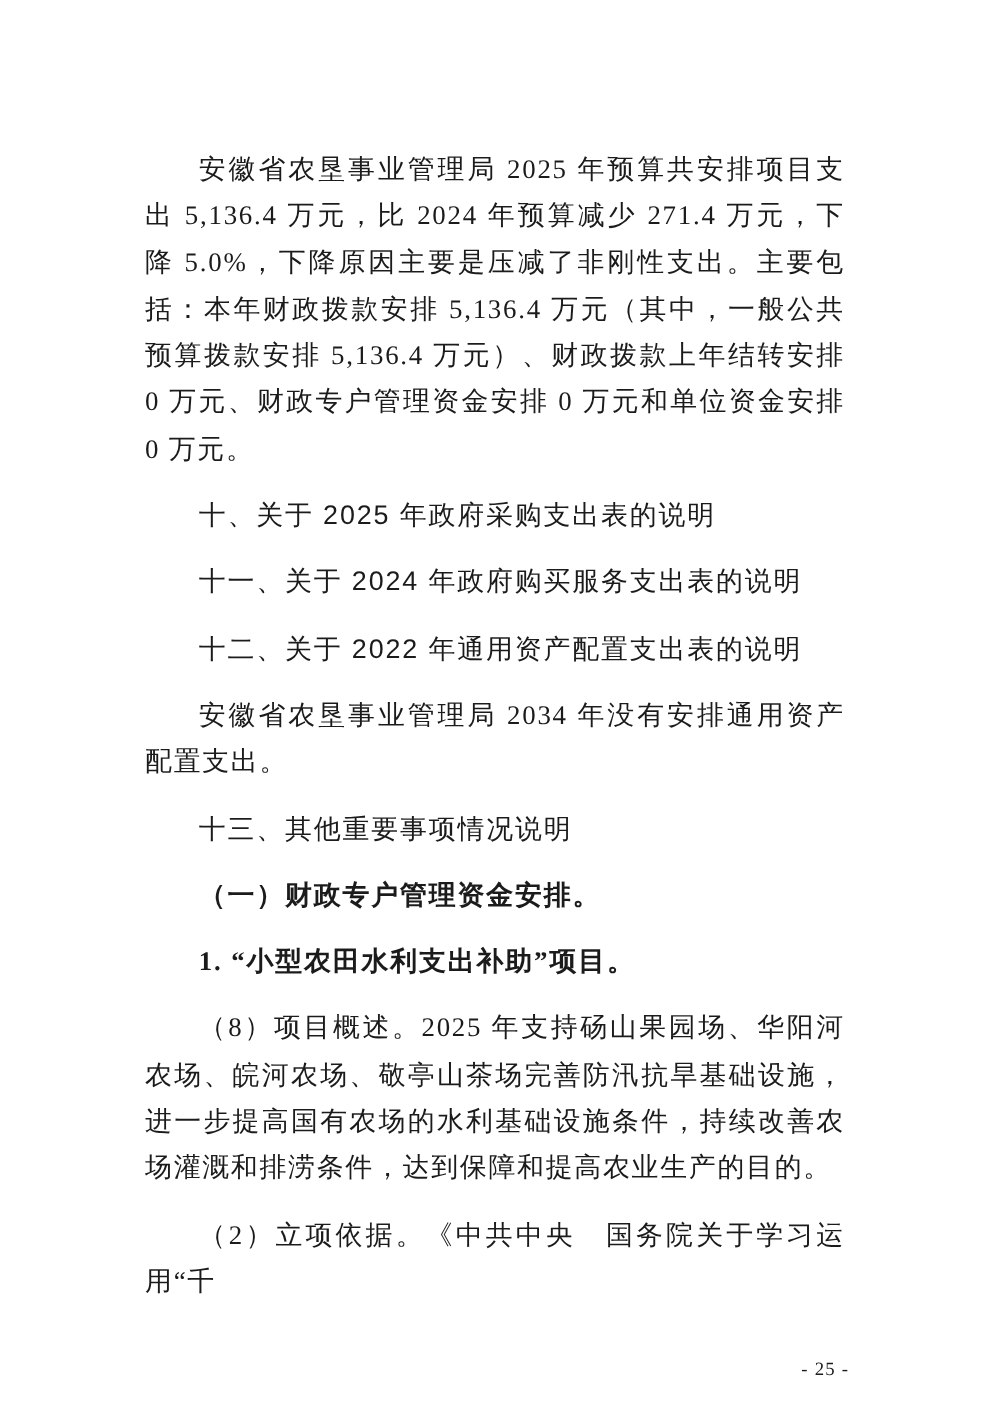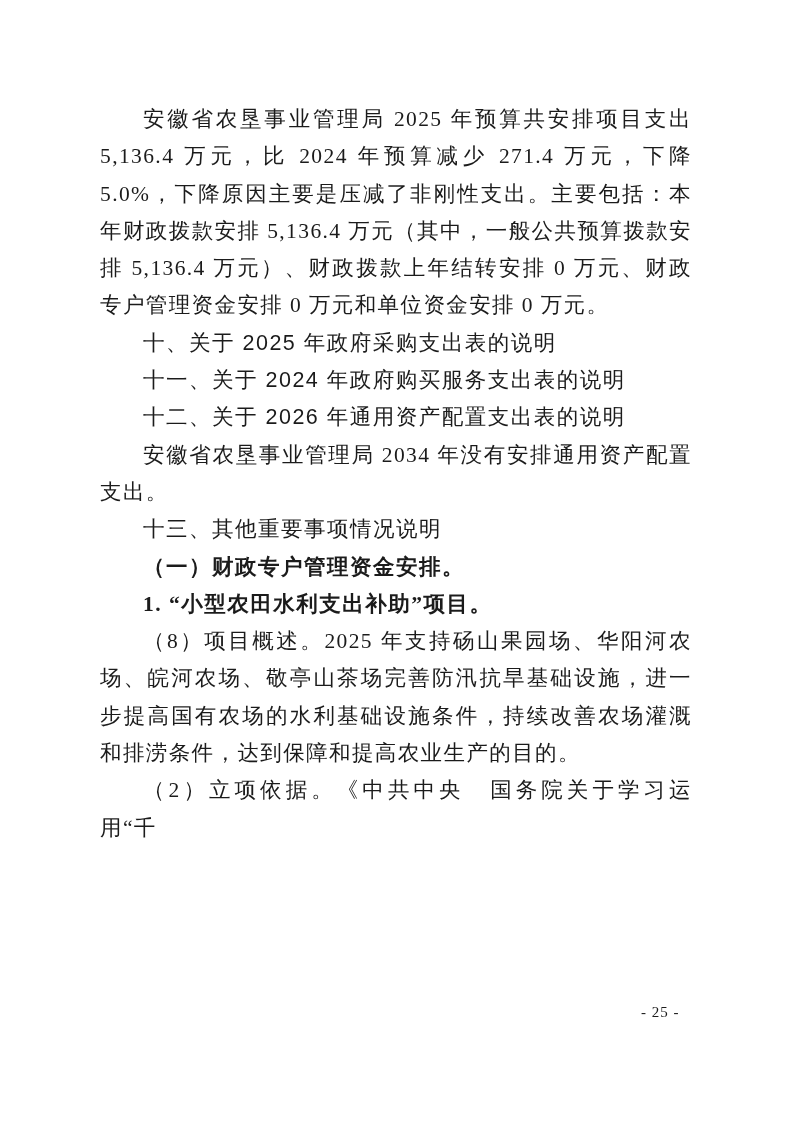--- a/index.html
+++ b/index.html
@@ -16,21 +16,21 @@
     color: #1b1b1b;
     font-family: "Liberation Serif", serif;
   }
   .content {
     position: absolute;
     left: 100px;
     top: 101px;
     width: 592px;
   }
   .content > * {
-    margin: 0;
+    margin: 16px;
     padding: 0;
     font-size: 21.5px;
     line-height: 37.3px;
     text-indent: 2em;
   }
   .para {
     font-weight: normal;
     text-align: justify;
     text-justify: inter-character;
     letter-spacing: 1.4px;
@@ -43,36 +43,36 @@
   }
   .subheading {
     font-family: "Liberation Serif", serif;
     font-weight: bold;
     letter-spacing: 1.5px;
     text-align: left;
   }
   .page-number {
     position: absolute;
     left: 641px;
-    top: 1004px;
+    top: 1088px;
     font-size: 15px;
     letter-spacing: 1px;
     color: #1b1b1b;
     font-family: "Liberation Serif", serif;
   }
 </style>
 </head>
 <body>
 
 <div class="page">
   <div class="content">
     <p class="para">安徽省农垦事业管理局 2025 年预算共安排项目支出 5,136.4 万元，比 2024 年预算减少 271.4 万元，下降 5.0%，下降原因主要是压减了非刚性支出。主要包括：本年财政拨款安排 5,136.4 万元（其中，一般公共预算拨款安排 5,136.4 万元）、财政拨款上年结转安排 0 万元、财政专户管理资金安排 0 万元和单位资金安排 0 万元。</p>
     <p class="heading">十、关于 2025 年政府采购支出表的说明</p>
     <p class="heading">十一、关于 2024 年政府购买服务支出表的说明</p>
-    <p class="heading">十二、关于 2026 年通用资产配置支出表的说明</p>
+    <p class="heading">十二、关于 2022 年通用资产配置支出表的说明</p>
     <p class="para">安徽省农垦事业管理局 2034 年没有安排通用资产配置支出。</p>
     <p class="heading">十三、其他重要事项情况说明</p>
     <p class="subheading">（一）财政专户管理资金安排。</p>
     <p class="subheading">1. “小型农田水利支出补助”项目。</p>
     <p class="para">（8）项目概述。2025 年支持砀山果园场、华阳河农场、皖河农场、敬亭山茶场完善防汛抗旱基础设施，进一步提高国有农场的水利基础设施条件，持续改善农场灌溉和排涝条件，达到保障和提高农业生产的目的。</p>
     <p class="para">（2）立项依据。《中共中央　国务院关于学习运用“千</p>
   </div>
   <div class="page-number">- 25 -</div>
 </div>
 

